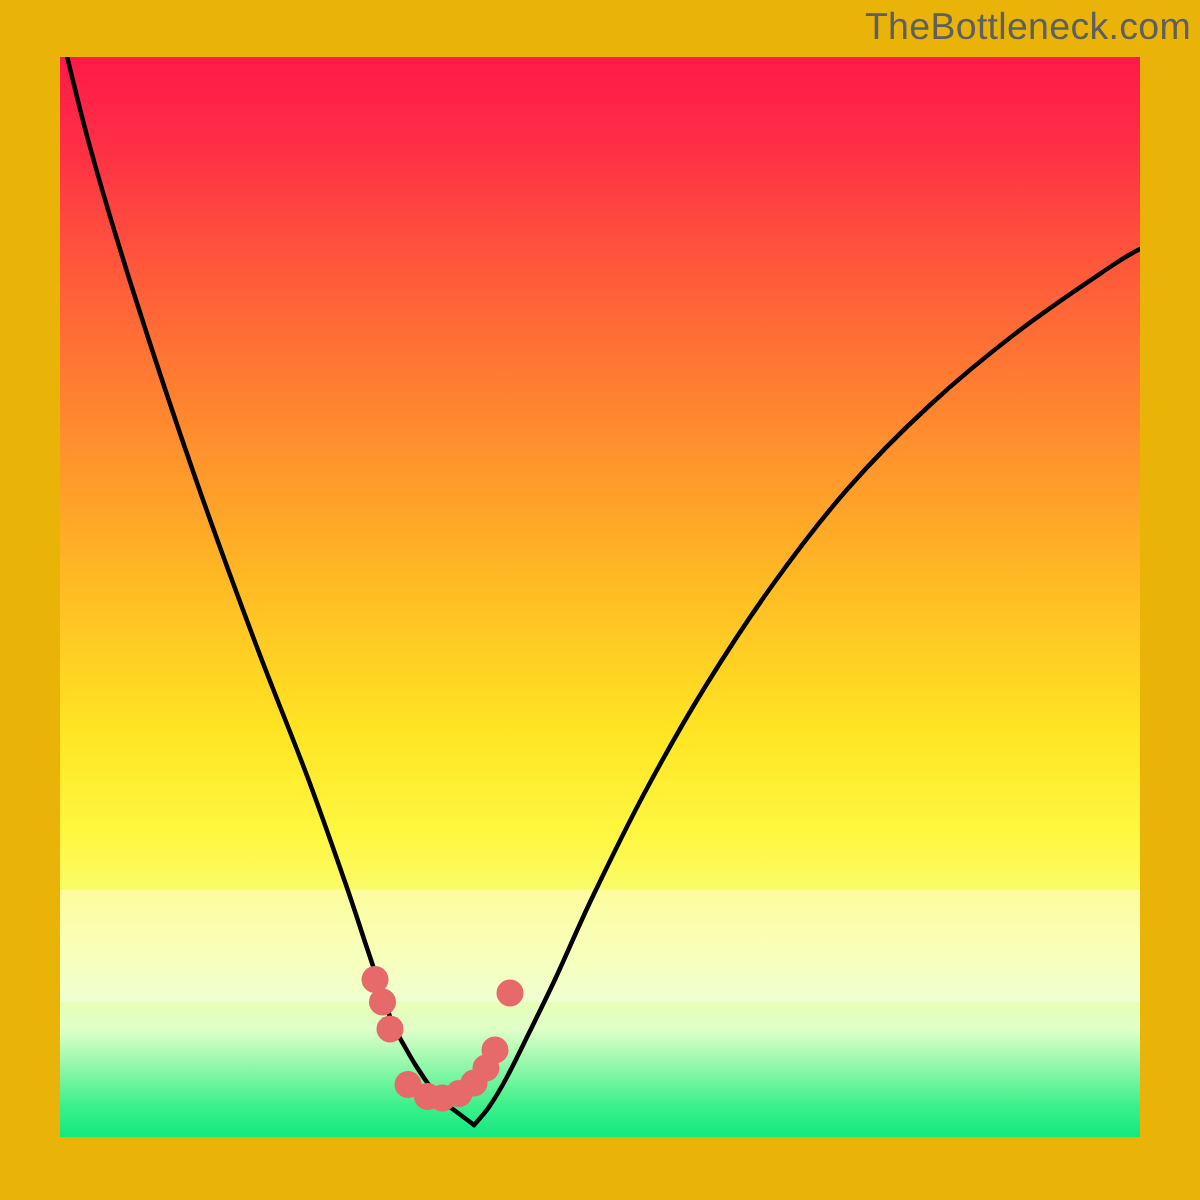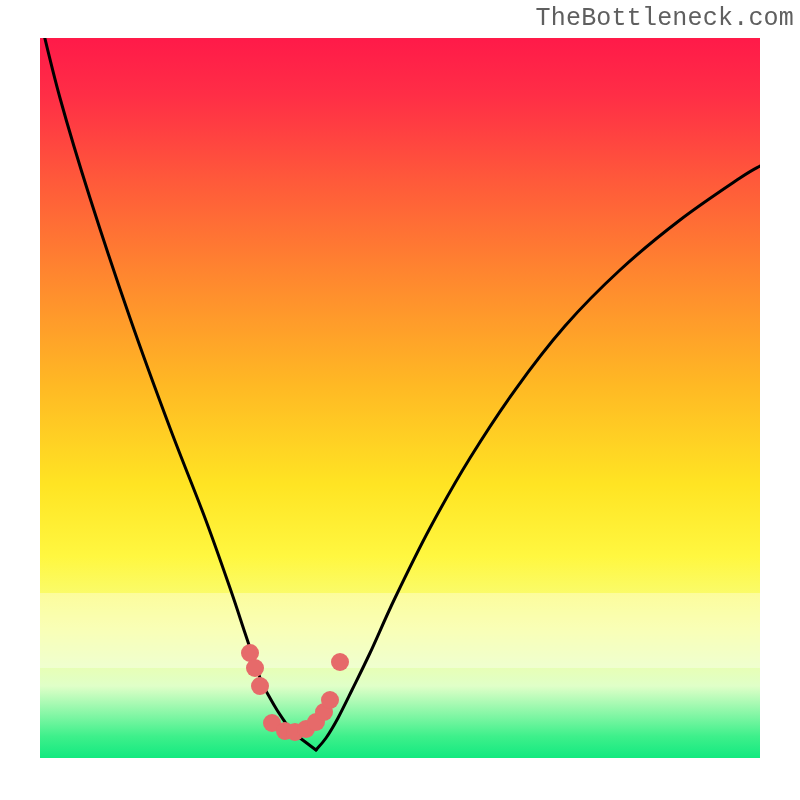--- a/index.html
+++ b/index.html
@@ -8,22 +8,21 @@
     width: 800px;
     height: 800px;
     background: #000;
     overflow: hidden;
     font-family: Arial, Helvetica, sans-serif;
   }
   .frame {
     position: relative;
     width: 800px;
     height: 800px;
-    background: #ffffff;
-    font-family: Liberation Mono, monospace;
+    background: #eab308;
   }
   .watermark {
     position: absolute;
     top: 4px;
     right: 6px;
     color: #5f5f5f;
     font-size: 25px;
     font-weight: 400;
     letter-spacing: 0.2px;
     z-index: 30;

